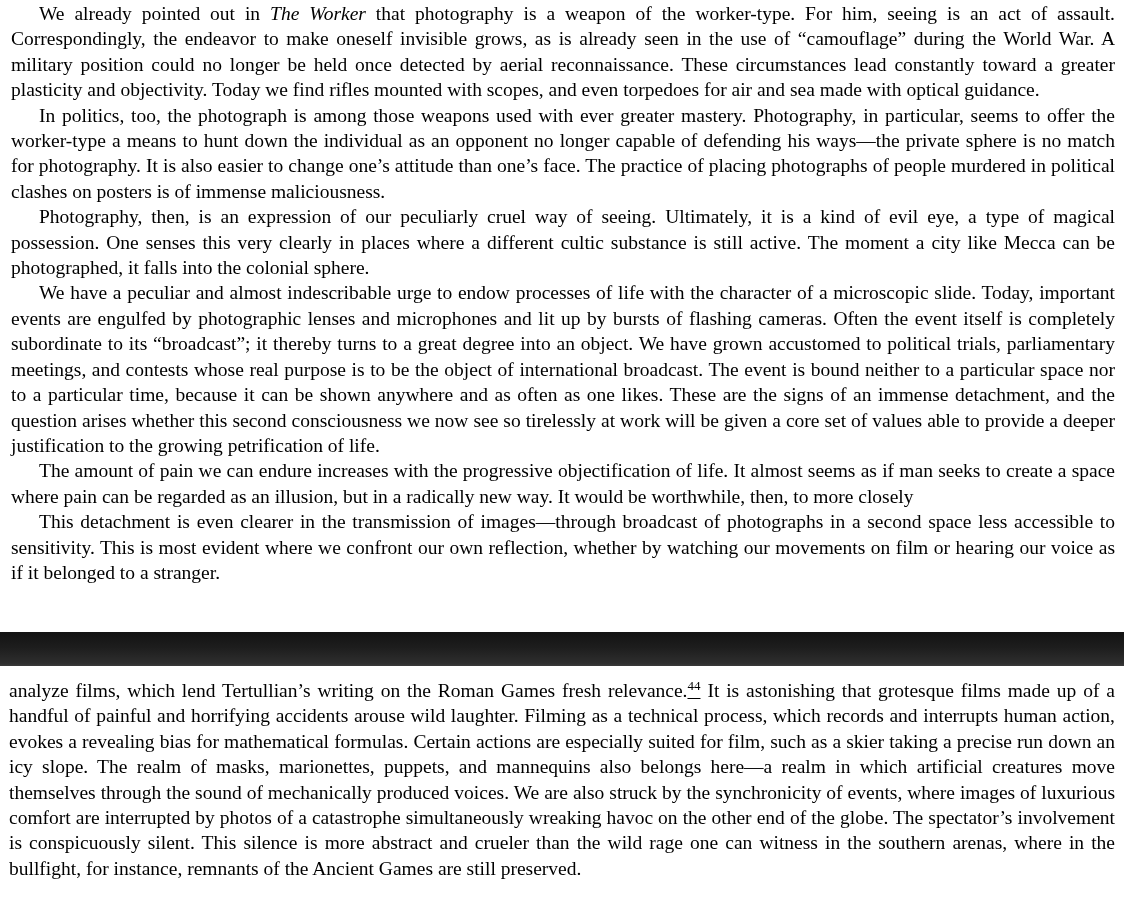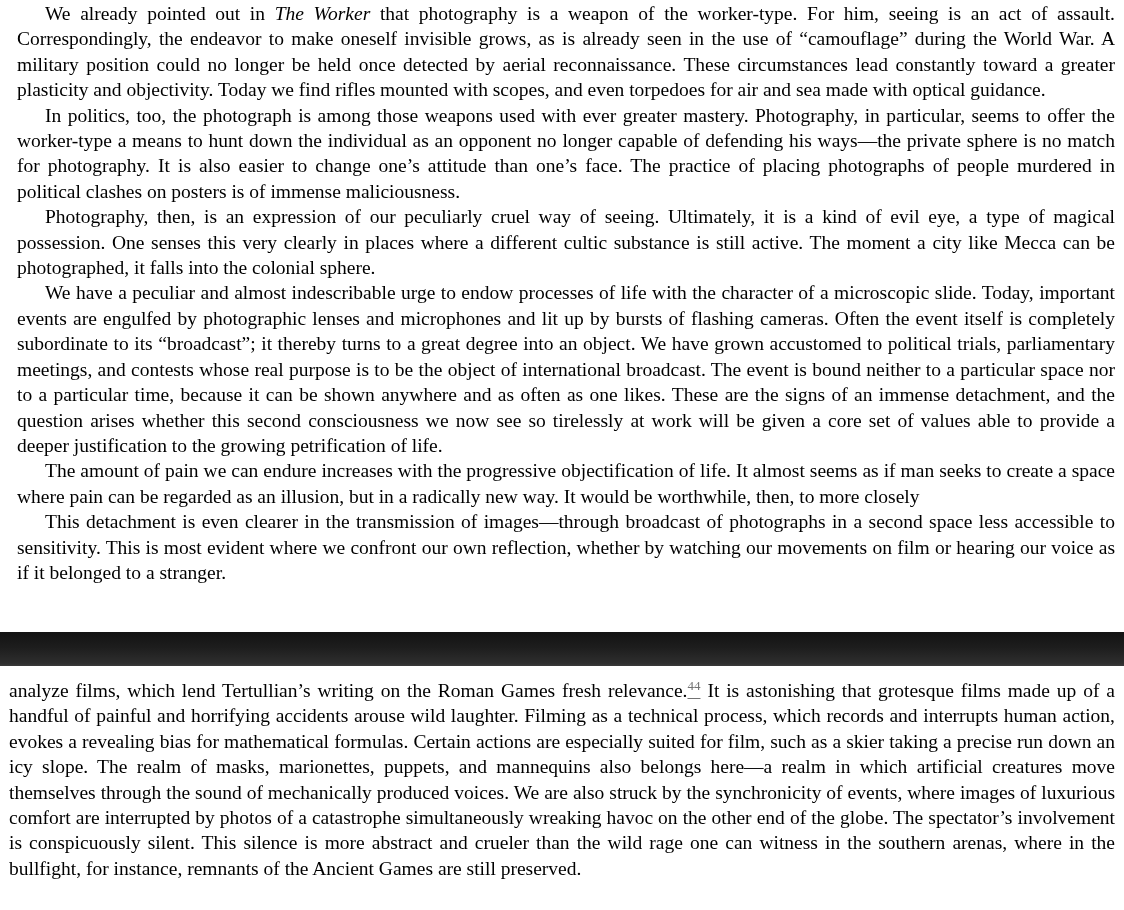--- a/index.html
+++ b/index.html
@@ -19,21 +19,21 @@
     line-height: 25.4px;
     color: #000000;
     background: #ffffff;
   }
   .page-top {
     position: absolute;
     top: 0;
     left: 0;
     right: 0;
     height: 631px;
-    padding: 1px 9px 0 17px;
+    padding: 1px 9px 0 11px;
     box-sizing: border-box;
     overflow: hidden;
   }
   .page-bottom {
     position: absolute;
     top: 678px;
     left: 0;
     right: 0;
     bottom: 0;
     padding: 0 9px;
@@ -52,21 +52,21 @@
     top: 632px;
     left: 0;
     width: 100%;
     height: 34px;
     background: linear-gradient(180deg, #131313 0%, #1d1d1d 45%, #2e2e2e 92%, #3a3a3a 100%);
   }
   i.book-title {
     font-style: italic;
   }
   a.footnote-ref {
-    color: #737373;
+    color: #000000;
     text-decoration: underline;
   }
   a.footnote-ref sup {
     font-size: 13px;
     line-height: 0;
     vertical-align: super;
   }
 </style>
 </head>
 <body>

